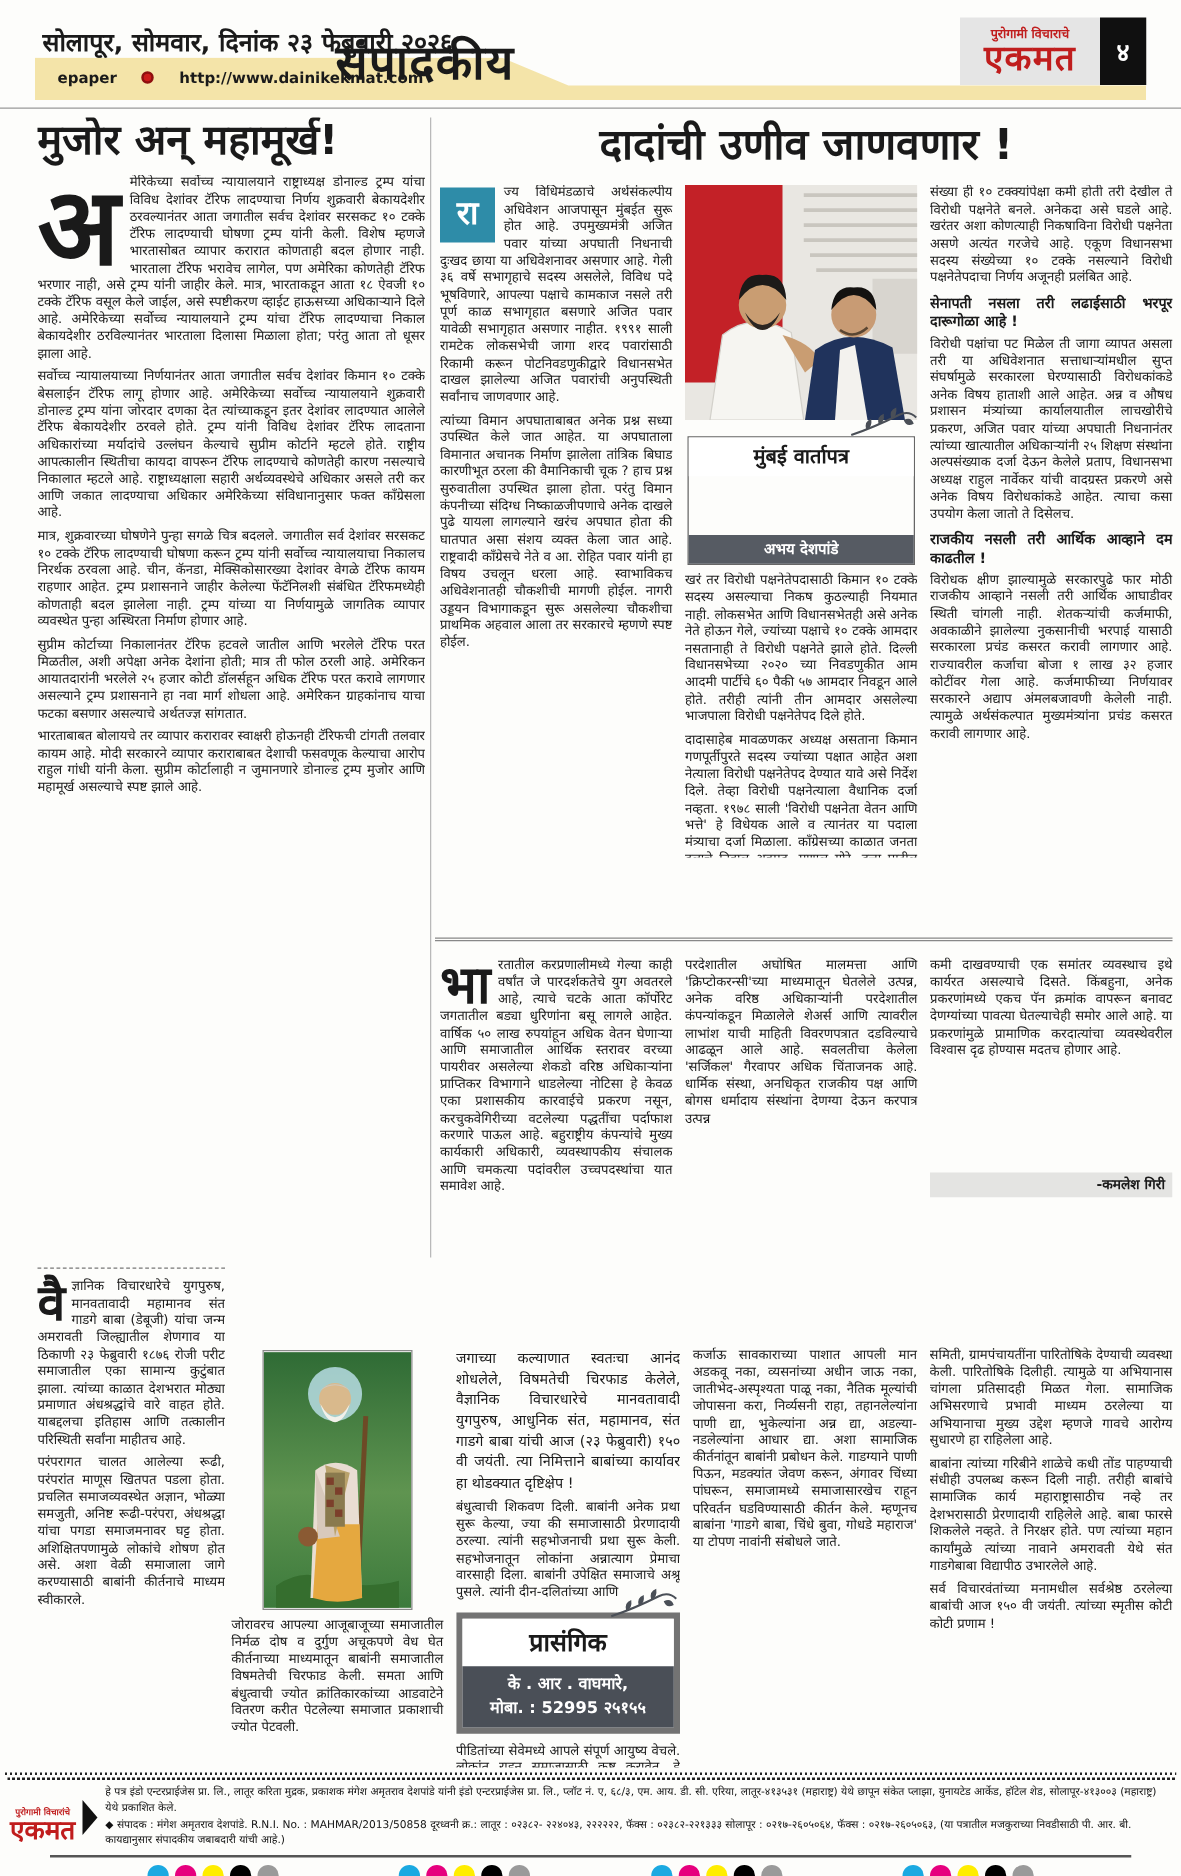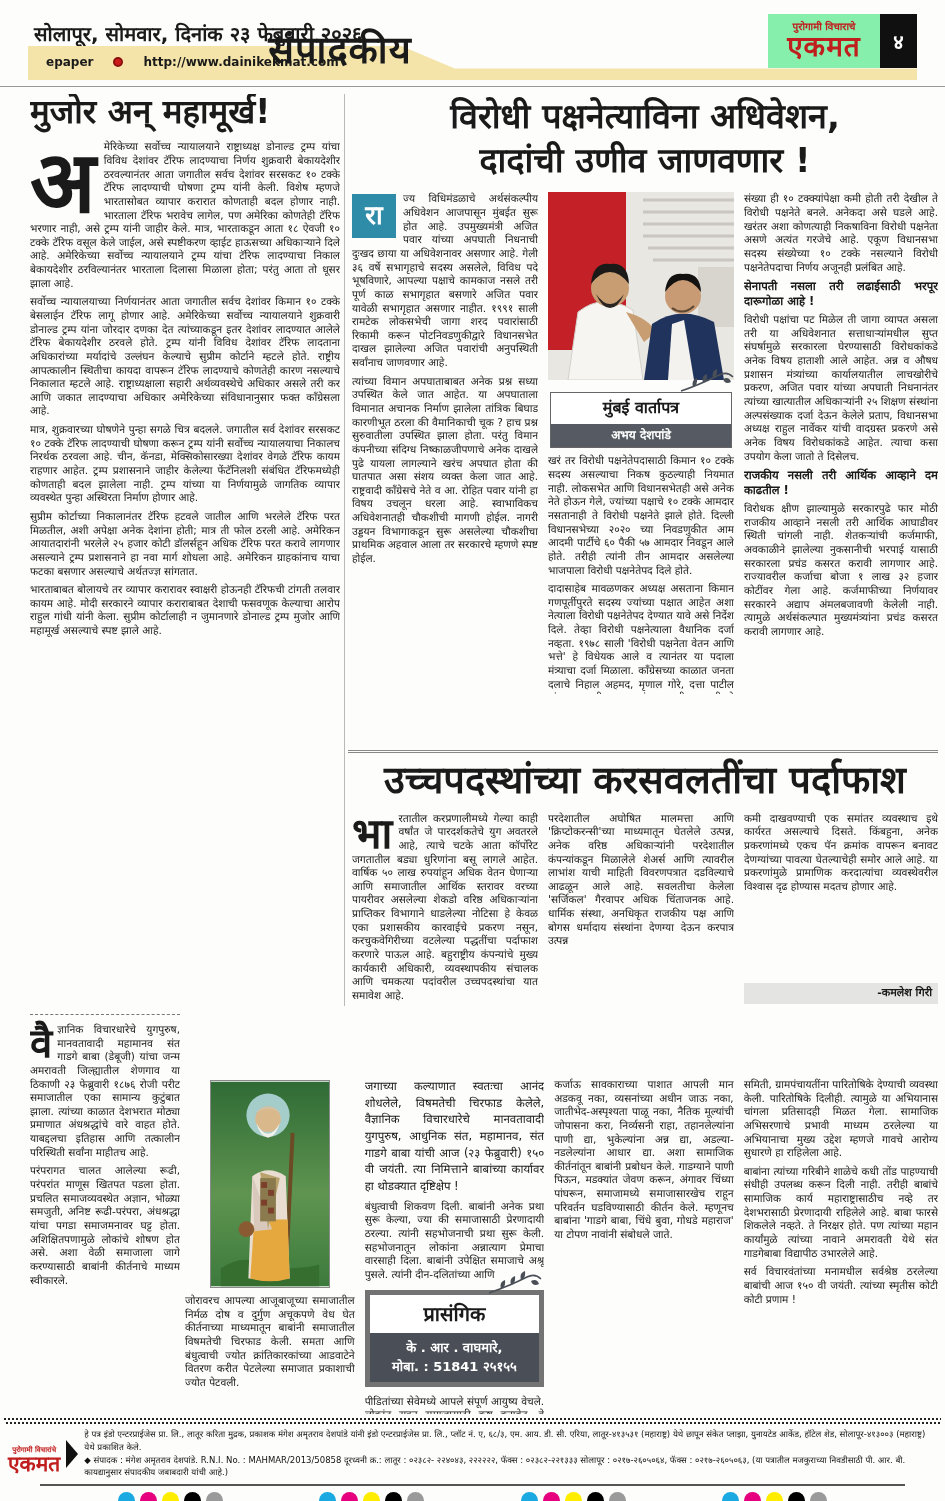--- a/index.html
+++ b/index.html
@@ -11,21 +11,21 @@
   }
   
   .dateline { position:absolute; left:34px; top:20px; font-size:20px; font-weight:bold; }
   .cream-band { position:absolute; left:28px; top:46px; width:889px; height:34px;
     background:#f4e4a9; clip-path:polygon(0 0,42% 0,48% 66%,100% 66%,100% 100%,0 100%); }
   .epaper-line { position:absolute; left:46px; top:55px; font-size:12px; font-weight:bold; display:flex; align-items:center; gap:20px;}
   .epaper-dot { display:inline-block; width:10px; height:10px; border-radius:50%; background:#cc1a1a; border:2px solid #8e0f0f; }
   .section-title { position:absolute; left:235px; top:22px; width:210px; text-align:center;
     font-size:38px; font-weight:bold; letter-spacing:1px; }
   .masthead { position:absolute; left:768px; top:14px; width:112px; height:54px;
-    background:#86efac; text-align:center; padding-top:5px; }
+    background:#e5e5e5; text-align:center; padding-top:5px; }
   .masthead .tagline { color:#c01d1d; font-size:10px; font-weight:bold; }
   .masthead .name { color:#c01d1d; font-size:28px; font-weight:900; line-height:1; letter-spacing:1px; }
   .pagenum-box { position:absolute; left:880px; top:14px; width:37px; height:54px;
     background:#101010; color:#fff; font-size:20px; font-weight:bold;
     display:flex; align-items:center; justify-content:center; }
   .header-rule { position:absolute; left:0; top:86px; width:945px; height:1px; background:#999; }
 
   
   .body-text { text-align:justify; font-size:10.5px; line-height:1.3; overflow:hidden; }
   .body-text p { margin-bottom:5px; }
@@ -42,21 +42,21 @@
   .lead .headline { text-align:center; font-size:34px; font-weight:bold; line-height:1.3; }
   .lead-cols { display:flex; gap:10px; margin-top:10px; }
   .lead-col { width:186px; height:538px; }
   .lead-col:last-child { width:194px; }
   .dropcap-box { float:left; width:44px; height:44px; background:#2e8ca8; color:#fff;
     font-size:26px; font-weight:bold; display:flex; align-items:center; justify-content:center;
     margin:2px 7px 2px 0; }
   .photo-wrap { width:186px; }
   .infobox { position:relative; margin:8px 2px 6px; border:1px solid #666; }
   .infobox .ib-title { background:#fff; text-align:center; font-size:16px; font-weight:bold; padding:5px 2px; }
-  .infobox .ib-author { background:#565b63; color:#fff; text-align:center; font-size:12px; font-weight:bold; padding:4px 2px; }
+  .infobox .ib-author { background:#565b63; color:#fff; text-align:center; font-size:12px; font-weight:bold; padding:4px 2px;margin-top:47px; }
   .flourish { position:absolute; right:-4px; top:-26px; }
 
   
   .expose-rule { position:absolute; left:348px; top:750px; width:590px; height:3px;
     border-top:1px solid #888; border-bottom:1px solid #888; }
   .expose { position:absolute; left:352px; top:758px; width:586px; }
   .expose .headline { text-align:center; font-size:38px; font-weight:bold; line-height:1.2; }
   .expose-cols { display:flex; gap:10px; margin-top:8px; }
   .expose-col { width:186px; height:192px; position:relative; }
   .expose-col:last-child { width:194px; }
@@ -127,21 +127,20 @@
       <p>सर्वोच्च न्यायालयाच्या निर्णयानंतर आता जगातील सर्वच देशांवर किमान १० टक्के बेसलाईन टॅरिफ लागू होणार आहे. अमेरिकेच्या सर्वोच्च न्यायालयाने शुक्रवारी डोनाल्ड ट्रम्प यांना जोरदार दणका देत त्यांच्याकडून इतर देशांवर लादण्यात आलेले टॅरिफ बेकायदेशीर ठरवले होते. ट्रम्प यांनी विविध देशांवर टॅरिफ लादताना अधिकारांच्या मर्यादांचे उल्लंघन केल्याचे सुप्रीम कोर्टाने म्हटले होते. राष्ट्रीय आपत्कालीन स्थितीचा कायदा वापरून टॅरिफ लादण्याचे कोणतेही कारण नसल्याचे निकालात म्हटले आहे. राष्ट्राध्यक्षाला सहारी अर्थव्यवस्थेचे अधिकार असले तरी कर आणि जकात लादण्याचा अधिकार अमेरिकेच्या संविधानानुसार फक्त काँग्रेसला आहे.</p>
       <p>मात्र, शुक्रवारच्या घोषणेने पुन्हा सगळे चित्र बदलले. जगातील सर्व देशांवर सरसकट १० टक्के टॅरिफ लादण्याची घोषणा करून ट्रम्प यांनी सर्वोच्च न्यायालयाचा निकालच निरर्थक ठरवला आहे. चीन, कॅनडा, मेक्सिकोसारख्या देशांवर वेगळे टॅरिफ कायम राहणार आहेत. ट्रम्प प्रशासनाने जाहीर केलेल्या फेंटॅनिलशी संबंधित टॅरिफमध्येही कोणताही बदल झालेला नाही. ट्रम्प यांच्या या निर्णयामुळे जागतिक व्यापार व्यवस्थेत पुन्हा अस्थिरता निर्माण होणार आहे.</p>
       <p>सुप्रीम कोर्टाच्या निकालानंतर टॅरिफ हटवले जातील आणि भरलेले टॅरिफ परत मिळतील, अशी अपेक्षा अनेक देशांना होती; मात्र ती फोल ठरली आहे. अमेरिकन आयातदारांनी भरलेले २५ हजार कोटी डॉलर्सहून अधिक टॅरिफ परत करावे लागणार असल्याने ट्रम्प प्रशासनाने हा नवा मार्ग शोधला आहे. अमेरिकन ग्राहकांनाच याचा फटका बसणार असल्याचे अर्थतज्ज्ञ सांगतात.</p>
       <p>भारताबाबत बोलायचे तर व्यापार करारावर स्वाक्षरी होऊनही टॅरिफची टांगती तलवार कायम आहे. मोदी सरकारने व्यापार कराराबाबत देशाची फसवणूक केल्याचा आरोप राहुल गांधी यांनी केला. सुप्रीम कोर्टालाही न जुमानणारे डोनाल्ड ट्रम्प मुजोर आणि महामूर्ख असल्याचे स्पष्ट झाले आहे.</p>
     </div>
   </div>
   <div class="vrule"></div>
 
   <div class="lead">
     <div class="headline">
-      <div>विरोधी पक्षनेत्याविना अधिवेशन,</div>
       <div>दादांची उणीव जाणवणार !</div>
     </div>
     <div class="lead-cols">
       <div class="lead-col body-text">
         <span class="dropcap-box">रा</span>
         <p>ज्य विधिमंडळाचे अर्थसंकल्पीय अधिवेशन आजपासून मुंबईत सुरू होत आहे. उपमुख्यमंत्री अजित पवार यांच्या अपघाती निधनाची दुःखद छाया या अधिवेशनावर असणार आहे. गेली ३६ वर्षे सभागृहाचे सदस्य असलेले, विविध पदे भूषविणारे, आपल्या पक्षाचे कामकाज नसले तरी पूर्ण काळ सभागृहात बसणारे अजित पवार यावेळी सभागृहात असणार नाहीत. १९९१ साली रामटेक लोकसभेची जागा शरद पवारांसाठी रिकामी करून पोटनिवडणुकीद्वारे विधानसभेत दाखल झालेल्या अजित पवारांची अनुपस्थिती सर्वांनाच जाणवणार आहे.</p>
         <p>त्यांच्या विमान अपघाताबाबत अनेक प्रश्न सध्या उपस्थित केले जात आहेत. या अपघाताला विमानात अचानक निर्माण झालेला तांत्रिक बिघाड कारणीभूत ठरला की वैमानिकाची चूक ? हाच प्रश्न सुरुवातीला उपस्थित झाला होता. परंतु विमान कंपनीच्या संदिग्ध निष्काळजीपणाचे अनेक दाखले पुढे यायला लागल्याने खरंच अपघात होता की घातपात असा संशय व्यक्त केला जात आहे. राष्ट्रवादी काँग्रेसचे नेते व आ. रोहित पवार यांनी हा विषय उचलून धरला आहे. स्वाभाविकच अधिवेशनातही चौकशीची मागणी होईल. नागरी उड्डयन विभागाकडून सुरू असलेल्या चौकशीचा प्राथमिक अहवाल आला तर सरकारचे म्हणणे स्पष्ट होईल.</p>
       </div>
       <div class="lead-col body-text">
         
@@ -188,21 +187,20 @@
         <div class="subhead">सेनापती नसला तरी लढाईसाठी भरपूर दारूगोळा आहे !</div>
         <p>विरोधी पक्षांचा पट मिळेल ती जागा व्यापत असला तरी या अधिवेशनात सत्ताधाऱ्यांमधील सुप्त संघर्षामुळे सरकारला घेरण्यासाठी विरोधकांकडे अनेक विषय हाताशी आले आहेत. अन्न व औषध प्रशासन मंत्र्यांच्या कार्यालयातील लाचखोरीचे प्रकरण, अजित पवार यांच्या अपघाती निधनानंतर त्यांच्या खात्यातील अधिकाऱ्यांनी २५ शिक्षण संस्थांना अल्पसंख्याक दर्जा देऊन केलेले प्रताप, विधानसभा अध्यक्ष राहुल नार्वेकर यांची वादग्रस्त प्रकरणे असे अनेक विषय विरोधकांकडे आहेत. त्याचा कसा उपयोग केला जातो ते दिसेलच.</p>
         <div class="subhead">राजकीय नसली तरी आर्थिक आव्हाने दम काढतील !</div>
         <p>विरोधक क्षीण झाल्यामुळे सरकारपुढे फार मोठी राजकीय आव्हाने नसली तरी आर्थिक आघाडीवर स्थिती चांगली नाही. शेतकऱ्यांची कर्जमाफी, अवकाळीने झालेल्या नुकसानीची भरपाई यासाठी सरकारला प्रचंड कसरत करावी लागणार आहे. राज्यावरील कर्जाचा बोजा १ लाख ३२ हजार कोटींवर गेला आहे. कर्जमाफीच्या निर्णयावर सरकारने अद्याप अंमलबजावणी केलेली नाही. त्यामुळे अर्थसंकल्पात मुख्यमंत्र्यांना प्रचंड कसरत करावी लागणार आहे.</p>
       </div>
     </div>
   </div>
 
   <div class="expose-rule"></div>
   <div class="expose">
-    <div class="headline">उच्चपदस्थांच्या करसवलतींचा पर्दाफाश</div>
     <div class="expose-cols">
       <div class="expose-col body-text">
         <span class="dropcap-plain">भा</span>
         <p>रतातील करप्रणालीमध्ये गेल्या काही वर्षांत जे पारदर्शकतेचे युग अवतरले आहे, त्याचे चटके आता कॉर्पोरेट जगतातील बड्या धुरिणांना बसू लागले आहेत. वार्षिक ५० लाख रुपयांहून अधिक वेतन घेणाऱ्या आणि समाजातील आर्थिक स्तरावर वरच्या पायरीवर असलेल्या शेकडो वरिष्ठ अधिकाऱ्यांना प्राप्तिकर विभागाने धाडलेल्या नोटिसा हे केवळ एका प्रशासकीय कारवाईचे प्रकरण नसून, करचुकवेगिरीच्या वटलेल्या पद्धतींचा पर्दाफाश करणारे पाऊल आहे. बहुराष्ट्रीय कंपन्यांचे मुख्य कार्यकारी अधिकारी, व्यवस्थापकीय संचालक आणि चमकत्या पदांवरील उच्चपदस्थांचा यात समावेश आहे.</p>
       </div>
       <div class="expose-col body-text">
         <p>परदेशातील अघोषित मालमत्ता आणि 'क्रिप्टोकरन्सी'च्या माध्यमातून घेतलेले उत्पन्न, अनेक वरिष्ठ अधिकाऱ्यांनी परदेशातील कंपन्यांकडून मिळालेले शेअर्स आणि त्यावरील लाभांश याची माहिती विवरणपत्रात दडविल्याचे आढळून आले आहे. सवलतीचा केलेला 'सर्जिकल' गैरवापर अधिक चिंताजनक आहे. धार्मिक संस्था, अनधिकृत राजकीय पक्ष आणि बोगस धर्मादाय संस्थांना देणग्या देऊन करपात्र उत्पन्न</p>
       </div>
       <div class="expose-col body-text">
         <p>कमी दाखवण्याची एक समांतर व्यवस्थाच इथे कार्यरत असल्याचे दिसते. किंबहुना, अनेक प्रकरणांमध्ये एकच पॅन क्रमांक वापरून बनावट देणग्यांच्या पावत्या घेतल्याचेही समोर आले आहे. या प्रकरणांमुळे प्रामाणिक करदात्यांचा व्यवस्थेवरील विश्वास दृढ होण्यास मदतच होणार आहे.</p>
@@ -253,21 +251,21 @@
       <p class="gadge-intro">जगाच्या कल्याणात स्वतःचा आनंद शोधलेले, विषमतेची चिरफाड केलेले, वैज्ञानिक विचारधारेचे मानवतावादी युगपुरुष, आधुनिक संत, महामानव, संत गाडगे बाबा यांची आज (२३ फेब्रुवारी) १५० वी जयंती. त्या निमित्ताने बाबांच्या कार्यावर हा थोडक्यात दृष्टिक्षेप !</p>
       <p>बंधुत्वाची शिकवण दिली. बाबांनी अनेक प्रथा सुरू केल्या, ज्या की समाजासाठी प्रेरणादायी ठरल्या. त्यांनी सहभोजनाची प्रथा सुरू केली. सहभोजनातून लोकांना अन्नात्याग प्रेमाचा वारसाही दिला. बाबांनी उपेक्षित समाजाचे अश्रू पुसले. त्यांनी दीन-दलितांच्या आणि</p>
       <div class="author-box">
         <svg class="flourish" width="56" height="30" viewBox="0 0 56 30">
           <path d="M2 24 Q20 18 40 8 Q48 4 54 10" fill="none" stroke="#4a4f57" stroke-width="1.6"></path>
           <path d="M14 20 q-2 -7 4 -9 q1 7 -4 9 M24 16 q-2 -7 4 -9 q1 7 -4 9 M34 11 q-2 -7 4 -9 q1 7 -4 9 M44 12 q6 -3 8 3 q-6 3 -8 -3" fill="#4a4f57"></path>
         </svg>
         <div class="ab-label">प्रासंगिक</div>
         <div class="ab-body">
           <div>के . आर . वाघमारे,</div>
-          <div>मोबा. : 51841 २५१५५</div>
+          <div>मोबा. : 52995 २५१५५</div>
         </div>
       </div>
       <p>पीडितांच्या सेवेमध्ये आपले संपूर्ण आयुष्य वेचले. लोकांत राहून समाजासाठी कष्ट करावेत, हे बाबांनी समाजाला पटवून दिले. म्हणून ते महान संत ठरले.</p>
     </div>
     <div class="gadge-col gc3 body-text">
       <p>कर्जाऊ सावकाराच्या पाशात आपली मान अडकवू नका, व्यसनांच्या अधीन जाऊ नका, जातीभेद-अस्पृश्यता पाळू नका, नैतिक मूल्यांची जोपासना करा, निर्व्यसनी राहा, तहानलेल्यांना पाणी द्या, भुकेल्यांना अन्न द्या, अडल्या-नडलेल्यांना आधार द्या. अशा सामाजिक कीर्तनांतून बाबांनी प्रबोधन केले. गाडग्याने पाणी पिऊन, मडक्यांत जेवण करून, अंगावर चिंध्या पांघरून, समाजामध्ये समाजासारखेच राहून परिवर्तन घडविण्यासाठी कीर्तन केले. म्हणूनच बाबांना 'गाडगे बाबा, चिंधे बुवा, गोधडे महाराज' या टोपण नावांनी संबोधले जाते.</p>
     </div>
     <div class="gadge-col gc4 body-text">
       <p>समिती, ग्रामपंचायतींना पारितोषिके देण्याची व्यवस्था केली. पारितोषिके दिलीही. त्यामुळे या अभियानास चांगला प्रतिसादही मिळत गेला. सामाजिक अभिसरणाचे प्रभावी माध्यम ठरलेल्या या अभियानाचा मुख्य उद्देश म्हणजे गावचे आरोग्य सुधारणे हा राहिलेला आहे.</p>
       <p>बाबांना त्यांच्या गरिबीने शाळेचे कधी तोंड पाहण्याची संधीही उपलब्ध करून दिली नाही. तरीही बाबांचे सामाजिक कार्य महाराष्ट्रासाठीच नव्हे तर देशभरासाठी प्रेरणादायी राहिलेले आहे. बाबा फारसे शिकलेले नव्हते. ते निरक्षर होते. पण त्यांच्या महान कार्यांमुळे त्यांच्या नावाने अमरावती येथे संत गाडगेबाबा विद्यापीठ उभारलेले आहे.</p>

